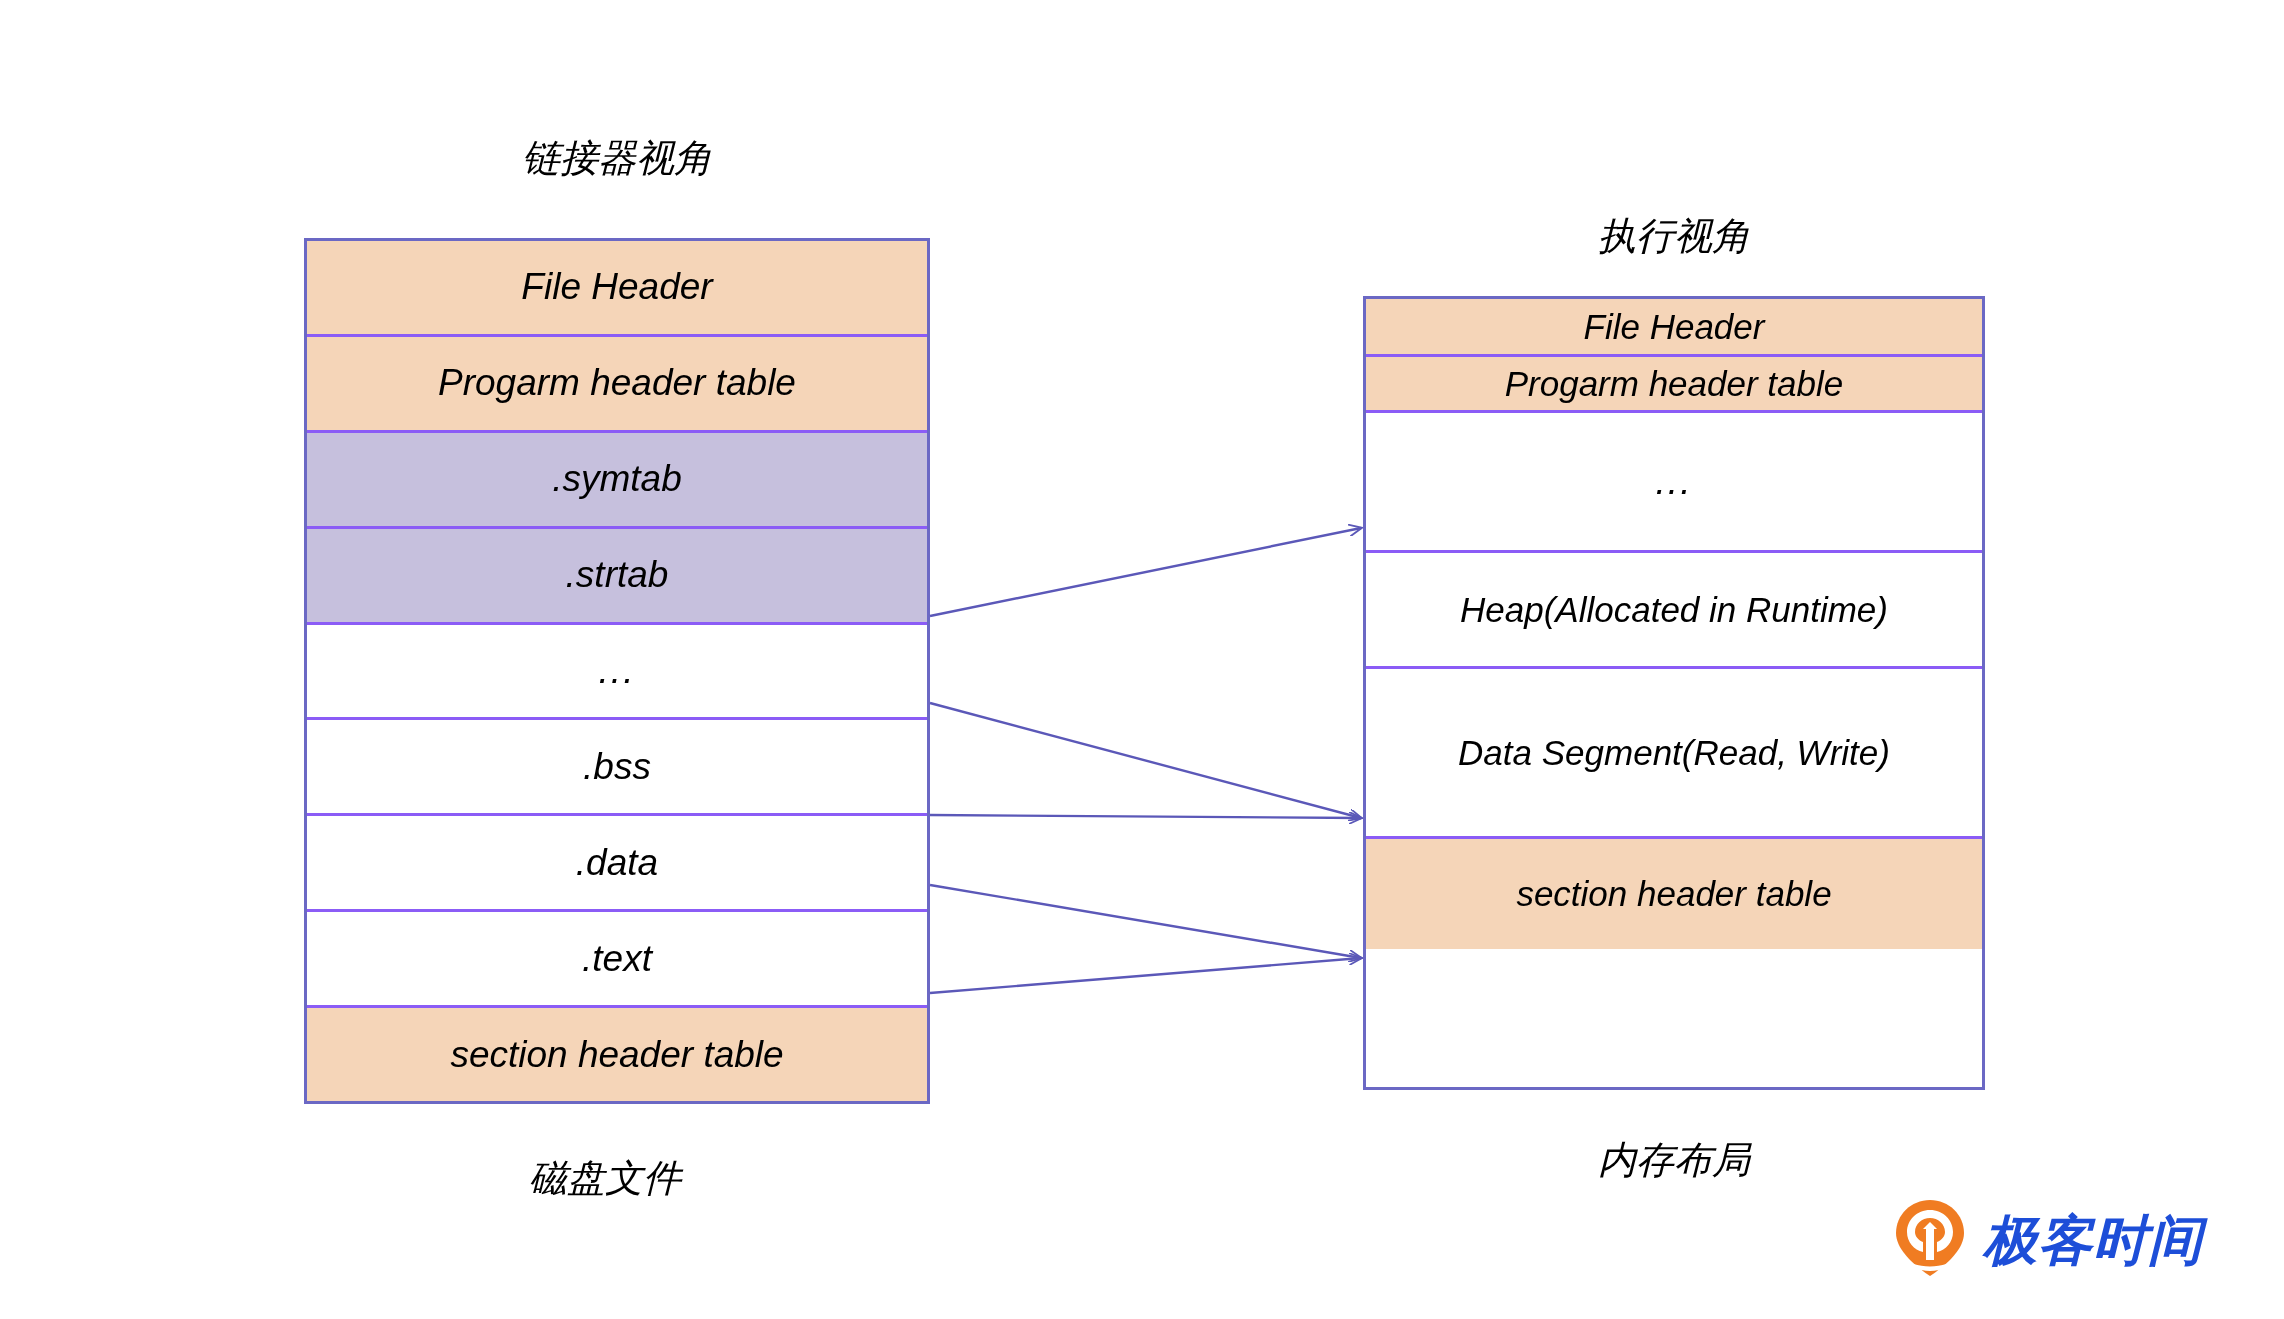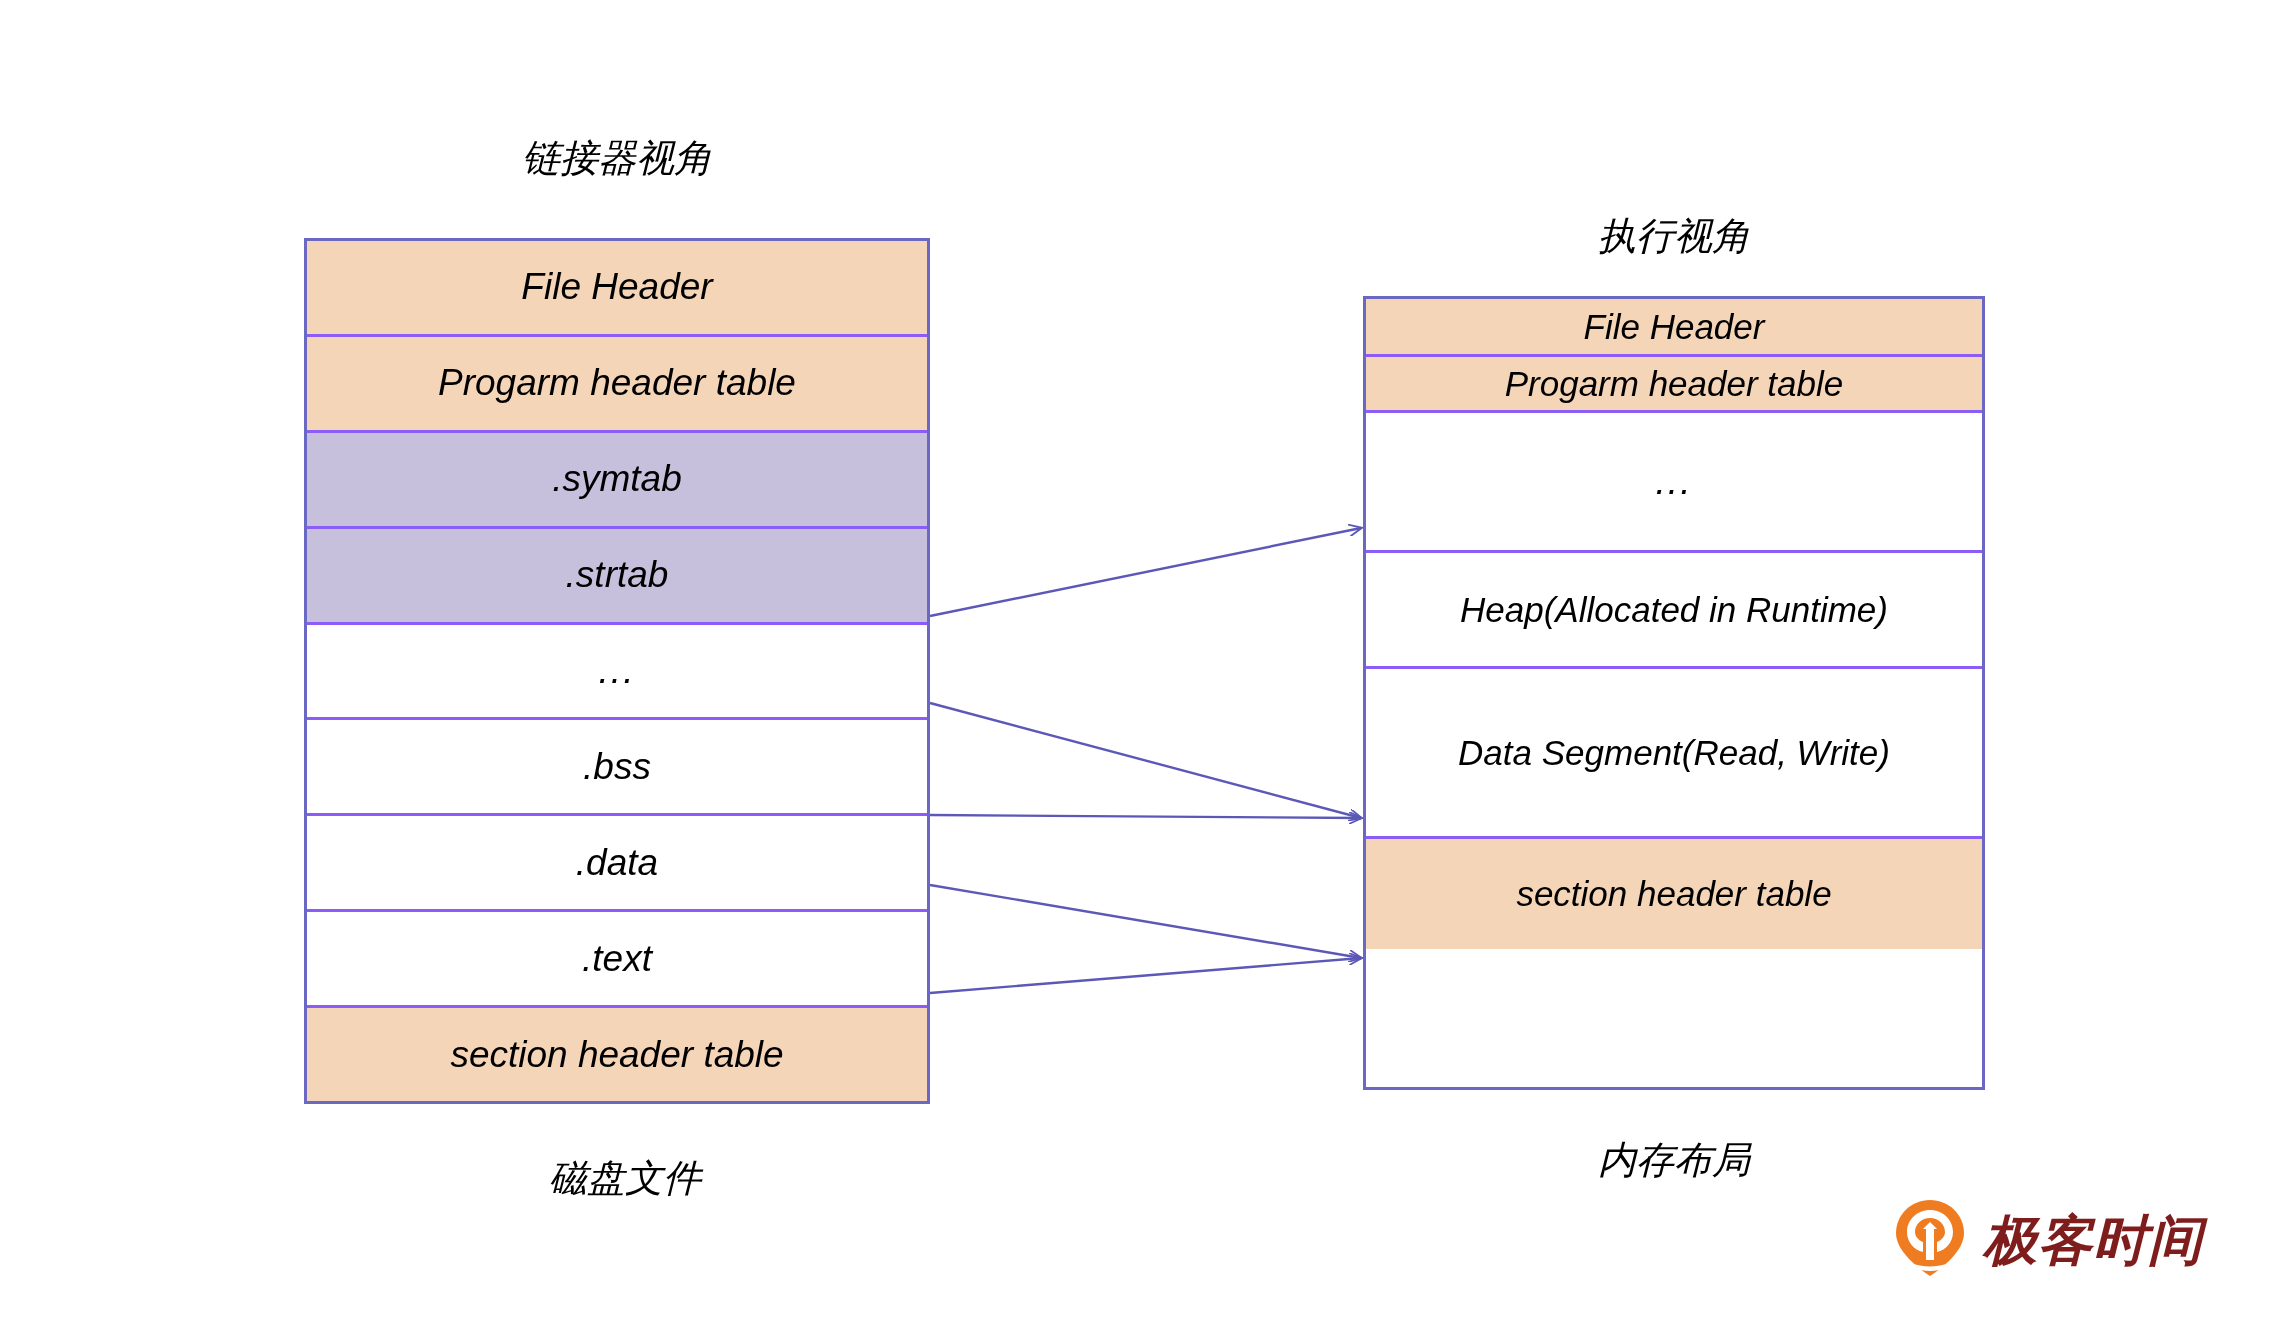--- a/index.html
+++ b/index.html
@@ -27,21 +27,21 @@
     position: absolute;
     text-align: center;
     font-size: 38px;
     line-height: 1.1;
     color: #000000;
     white-space: nowrap;
     font-family: "Liberation Sans", "DejaVu Sans", sans-serif;
   }
 
   #linker-view-title { left: 304px; width: 626px; top: 138px; }
-  #disk-file-caption { left: 312px; width: 626px; top: 1158px; text-align: center; }
+  #disk-file-caption { left: 292px; width: 626px; top: 1158px; text-align: center; }
   #exec-view-title   { left: 1363px; width: 622px; top: 216px; }
   #memory-layout-caption { left: 1363px; width: 622px; top: 1140px; }
 
   
   .table {
     position: absolute;
     box-sizing: border-box;
     border: 3px solid #6b68c4;
     display: flex;
     flex-direction: column;
@@ -116,21 +116,21 @@
     top: 1198px;
     width: 330px;
     height: 84px;
     display: flex;
     align-items: center;
     gap: 16px;
   }
   #brand-logo .logo-text {
     font-size: 54px;
     font-weight: bold;
-    color: #7f1d1d;
+    color: #1d4ed8;
     letter-spacing: 1px;
     font-family: "Liberation Sans", "DejaVu Sans", sans-serif;
     line-height: 1;
   }
 </style>
 </head>
 <body>
 
 <div class="stage">
 

